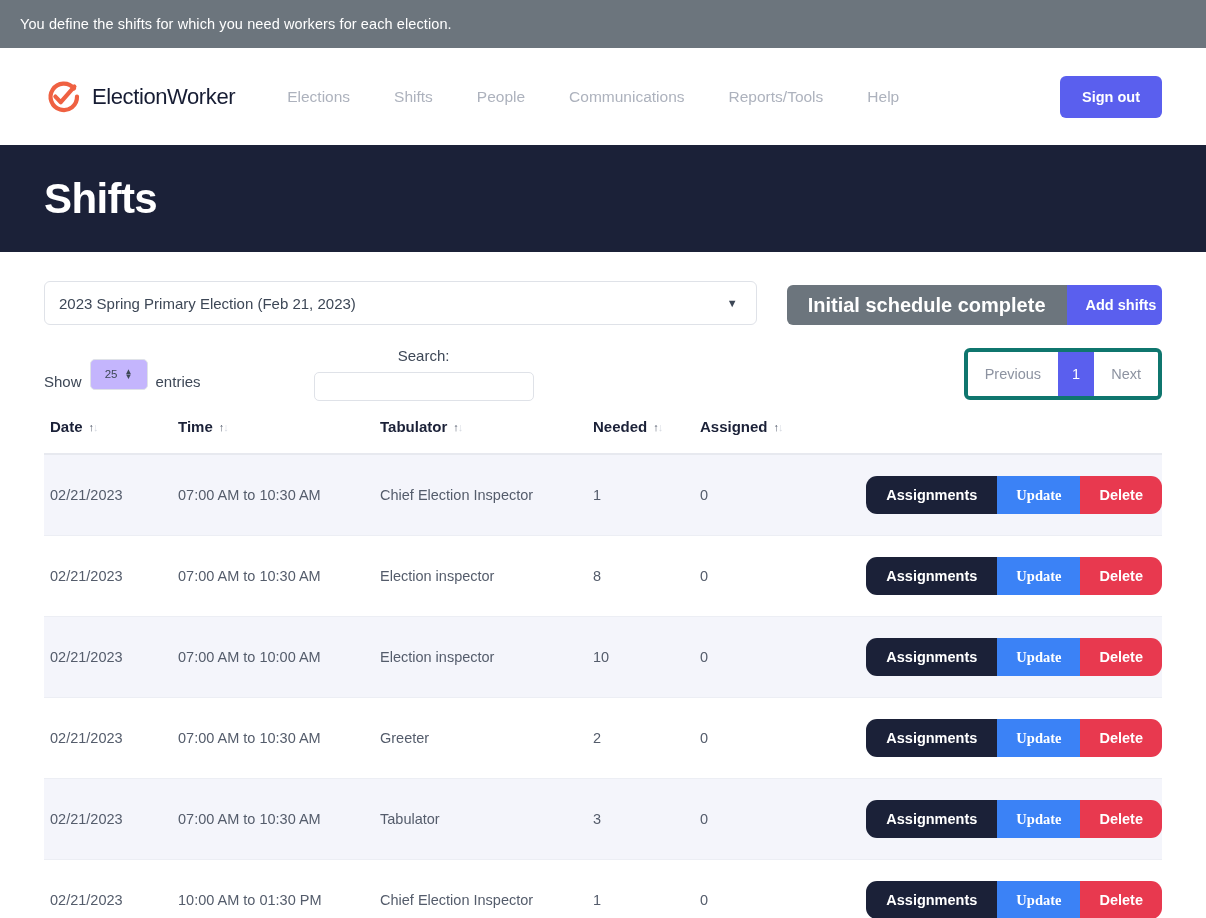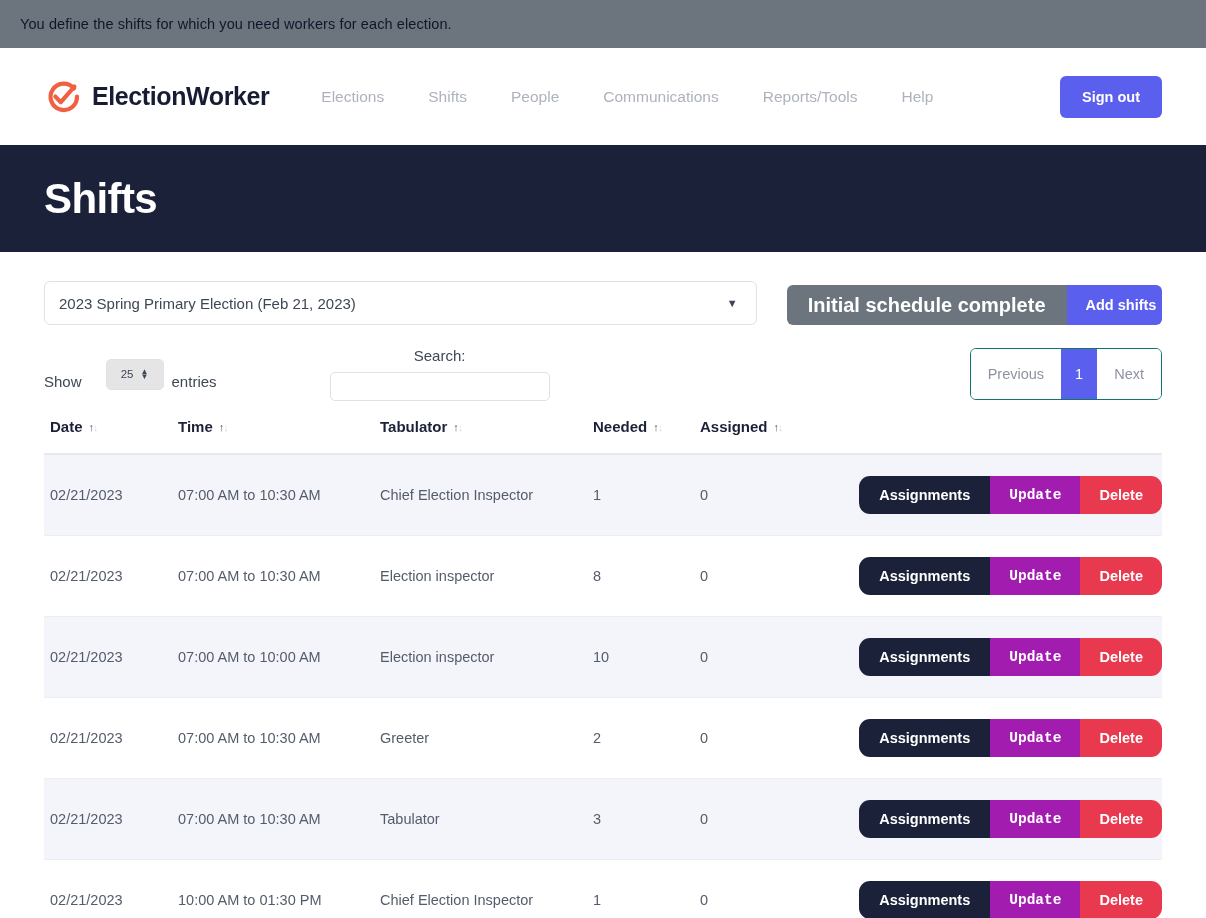--- a/index.html
+++ b/index.html
@@ -15,21 +15,21 @@
 
   
   .info-banner {
     height: 48px;
     background: #6c757d;
     display: flex;
     align-items: center;
     padding-left: 20px;
   }
   .info-banner-text {
-    color: #0f172a;
+    color: #ffffff;
     font-size: 14.5px;
     letter-spacing: .1px;
   }
 
   
   .navbar {
     height: 97px;
     background: #ffffff;
     display: flex;
     align-items: center;
@@ -41,22 +41,22 @@
     gap: 11px;
     margin-right: 30px;
   }
   .brand-mark {
     width: 37px;
     height: 37px;
     position: relative;
     flex: 0 0 auto;
   }
   .brand-name {
-    font-size: 25px;
-    font-weight: bold;
+    font-size: 22px;
+    font-weight: normal;
     color: #161c33;
     letter-spacing: -.4px;
   }
   .nav-links {
     display: flex;
     align-items: center;
     gap: 0px;
   }
   .nav-link {
     font-size: 15.5px;
@@ -168,30 +168,29 @@
     align-items: flex-end;
     gap: 8px;
     font-size: 15px;
     color: #3d4756;
   }
   .dt-length-select {
     width: 58px;
     height: 31px;
     border: 1px solid #dfe2e8;
     border-radius: 5px;
-    background: #e5e5e5;
+    background: #c4b5fd;
     font-size: 11.5px;
     color: #3d4756;
     display: flex;
     align-items: center;
     justify-content: center;
     gap: 7px;
     cursor: pointer;
     font-family: inherit;
-    margin-left: 16px;
   }
   .stepper-glyph {
     display: inline-flex;
     flex-direction: column;
     line-height: 5px;
     font-size: 8px;
     color: #3d4756;
   }
   .dt-filter {
     display: flex;
@@ -210,21 +209,21 @@
     background: #ffffff;
     padding: 0 8px;
     font-size: 14px;
     font-family: inherit;
     color: #3d4756;
     outline: none;
   }
   .dt-paginate {
     margin-left: auto;
     display: flex;
-    border: 1px solid #0f766e;
+    border: 4px solid #0f766e;
     border-radius: 6px;
     overflow: hidden;
     height: 52px;
   }
   .page-btn {
     padding: 0 17px;
     display: flex;
     align-items: center;
     font-size: 14.5px;
     color: #8d93a1;
@@ -299,28 +298,28 @@
     background: #1b2138;
     color: #ffffff;
     font-size: 14.5px;
     font-weight: bold;
     border: none;
     padding: 0 20px;
     cursor: pointer;
     font-family: inherit;
   }
   .btn-update {
-    background: #a21caf;
+    background: #3b82f6;
     color: #ffffff;
     font-size: 14.5px;
     font-weight: bold;
     border: none;
     padding: 8px 19px;
     cursor: pointer;
-    font-family: Liberation Mono, monospace;
+    font-family: Liberation Serif, serif;
   }
   .btn-delete {
     background: #e8394f;
     color: #ffffff;
     font-size: 14.5px;
     font-weight: bold;
     border: none;
     padding: 0 19px;
     cursor: pointer;
     font-family: inherit;

